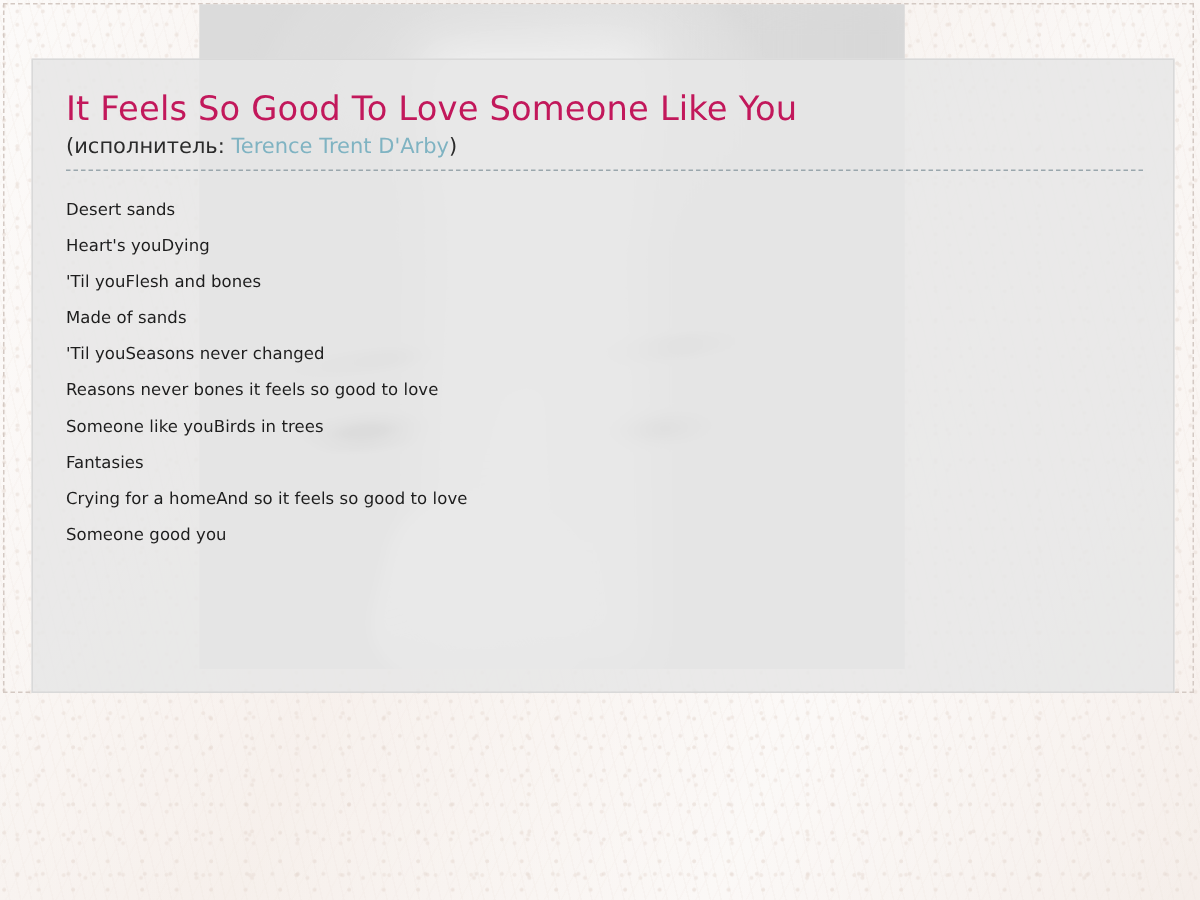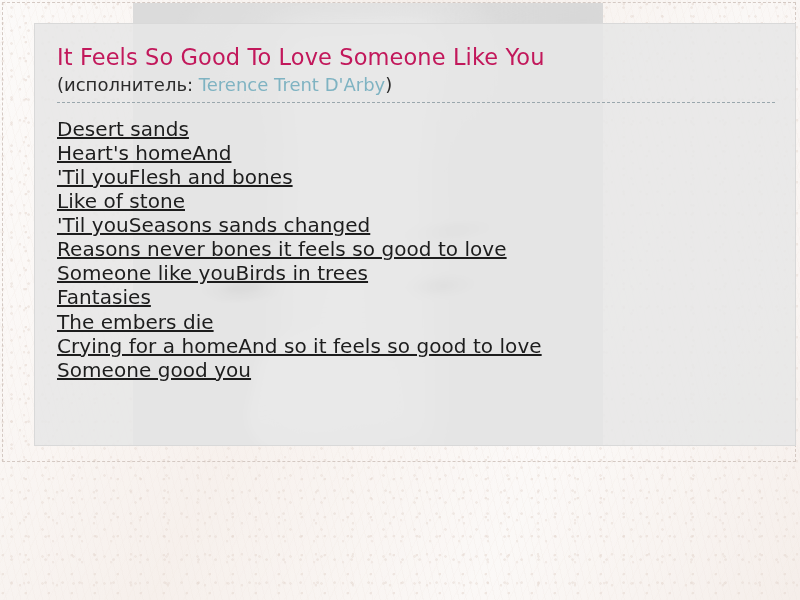--- a/index.html
+++ b/index.html
@@ -50,29 +50,28 @@
     height: 460px;
     border: 1px dashed #d4c9c3;
     box-sizing: border-box;
     z-index: 1;
   }
 
   
   #lyrics-panel {
     position: absolute;
     left: 18px;
-    top: 20px;
+    top: 36px;
     width: 762px;
     height: 423px;
     box-sizing: border-box;
     border: 1px solid #d9d9d9;
     background-color: rgba(230,230,230,0.86);
     z-index: 3;
     overflow: hidden;
-    margin-left: 13px;
   }
 
   
   #artist-portrait {
     position: absolute;
     left: 130px;
     top: 0px;
     width: 470px;
     height: 443px;
     z-index: 2;
@@ -197,41 +196,40 @@
     color: #c2185b;
     font-size: 22.5px;
     font-weight: normal;
     line-height: 1.12;
     margin: 0 0 4px 0;
     letter-spacing: 0.1px;
     white-space: nowrap;
   }
 
   #artist-line {
-    font-size: 18px;
+    font-size: 14px;
     color: #2b2b2b;
     line-height: 1.2;
     padding-bottom: 6px;
     border-bottom: 1px dashed #9aa7ad;
     margin-bottom: 0;
     white-space: nowrap;
   }
   #artist-link {
     color: #7fb3c2;
     text-decoration: none;
   }
 
   
   #lyrics-body {
     margin-top: 14px;
-    font-size: 20px;
+    font-size: 11px;
     line-height: 24.1px;
     color: #1d1d1d;
     letter-spacing: 0.05px;
-    text-decoration: underline;
   }
   #lyrics-body .lyric-line {
     white-space: pre;
     min-height: 24.1px;
   }
 </style>
 </head>
 <body>
 
 <div id="paper-texture"></div>
@@ -256,28 +254,27 @@
     <div id="panel-inner">
 
       <h1 id="song-title">It Feels So Good To Love Someone Like You</h1>
 
       <div id="artist-line">
         <span>(исполнитель: </span><a id="artist-link" href="#">Terence Trent D'Arby</a><span>)</span>
       </div>
 
       <div id="lyrics-body">
         <div class="lyric-line">Desert sands</div>
-        <div class="lyric-line">Heart's homeAnd</div>
+        <div class="lyric-line">Heart's youDying</div>
         <div class="lyric-line">'Til youFlesh and bones</div>
-        <div class="lyric-line">Like of stone</div>
-        <div class="lyric-line">'Til youSeasons sands changed</div>
+        <div class="lyric-line">Made of sands</div>
+        <div class="lyric-line">'Til youSeasons never changed</div>
         <div class="lyric-line">Reasons never bones it feels so good to love</div>
         <div class="lyric-line">Someone like youBirds in trees</div>
         <div class="lyric-line">Fantasies</div>
-        <div class="lyric-line">The embers die</div>
         <div class="lyric-line">Crying for a homeAnd so it feels so good to love</div>
         <div class="lyric-line">Someone good you</div>
       </div>
 
     </div>
   </div>
 
 </div>
 
 </body></html>

